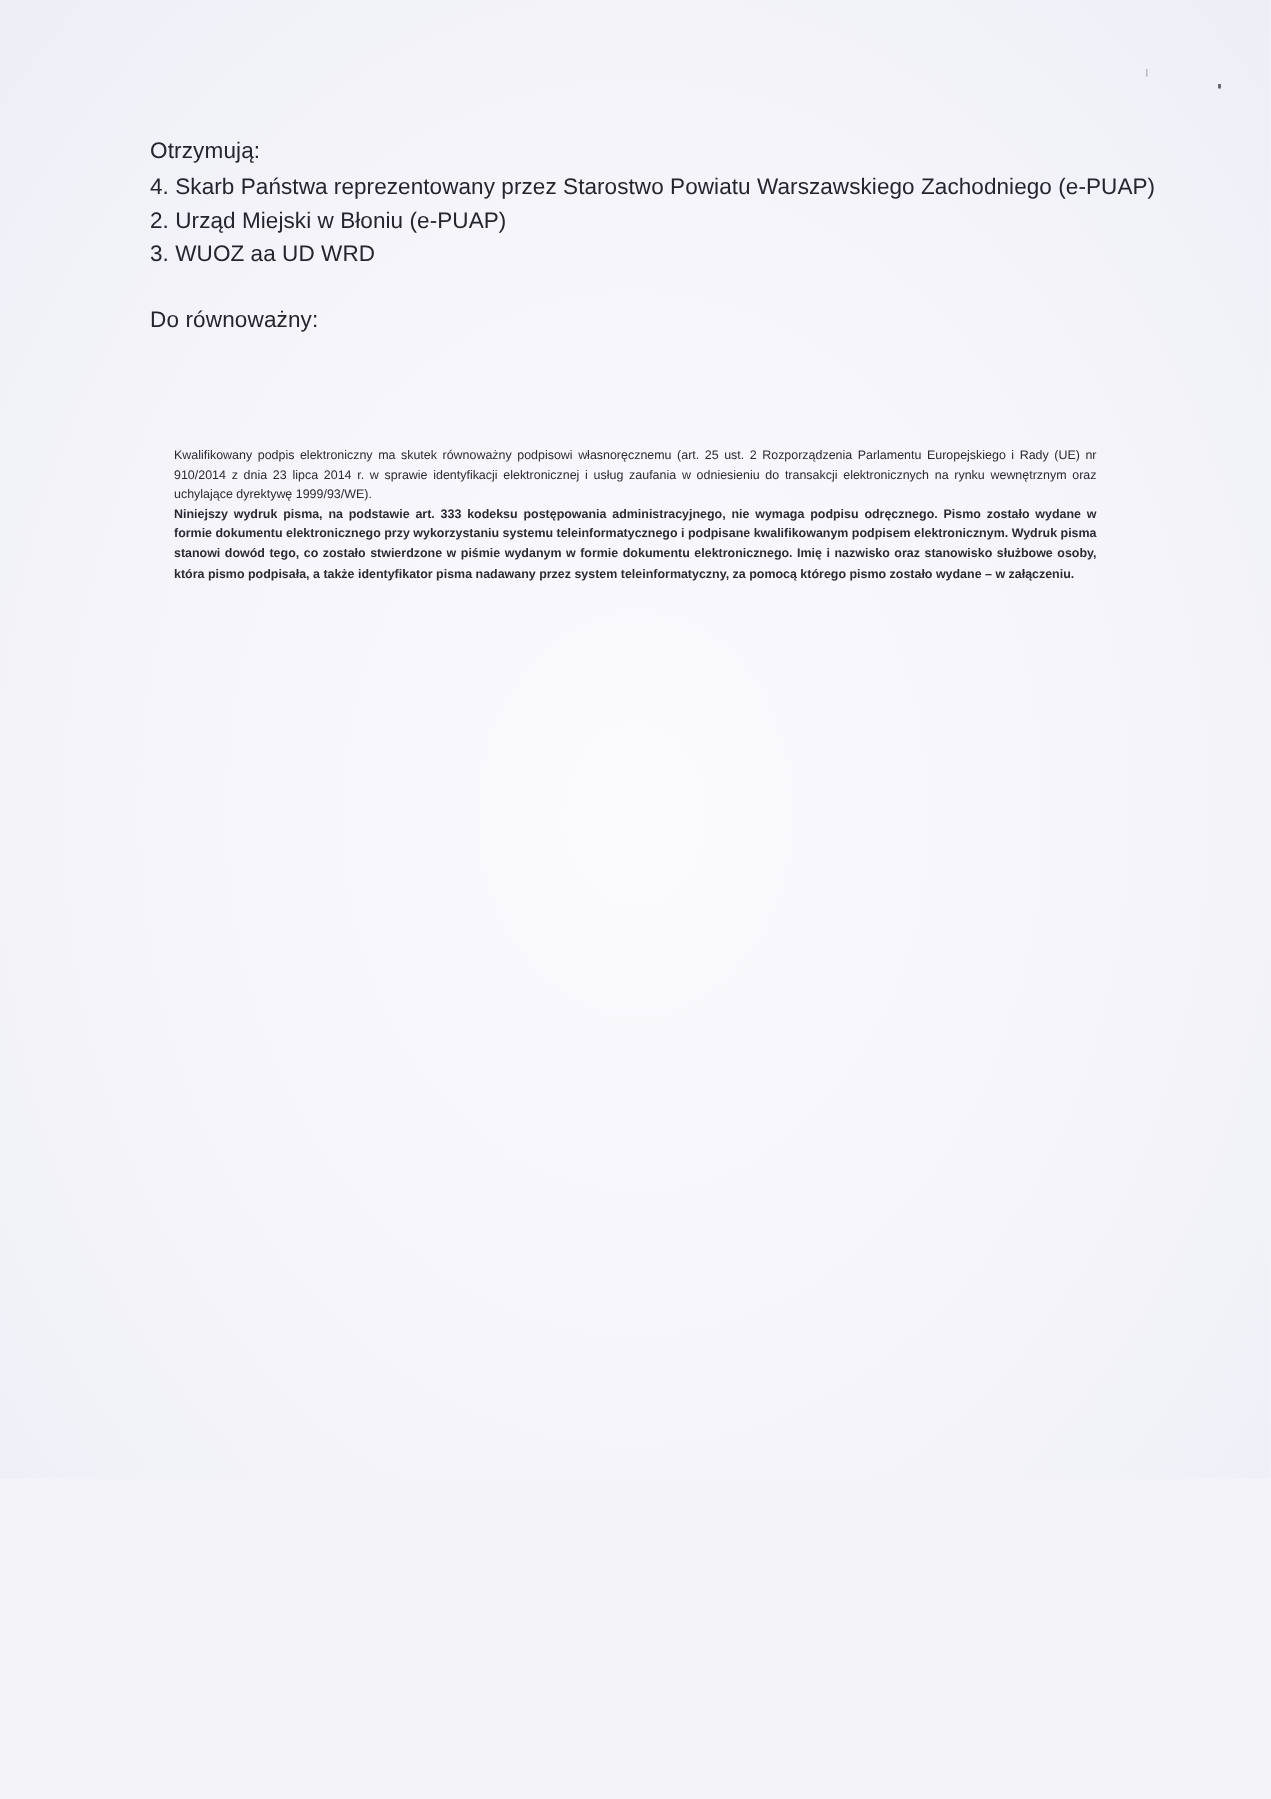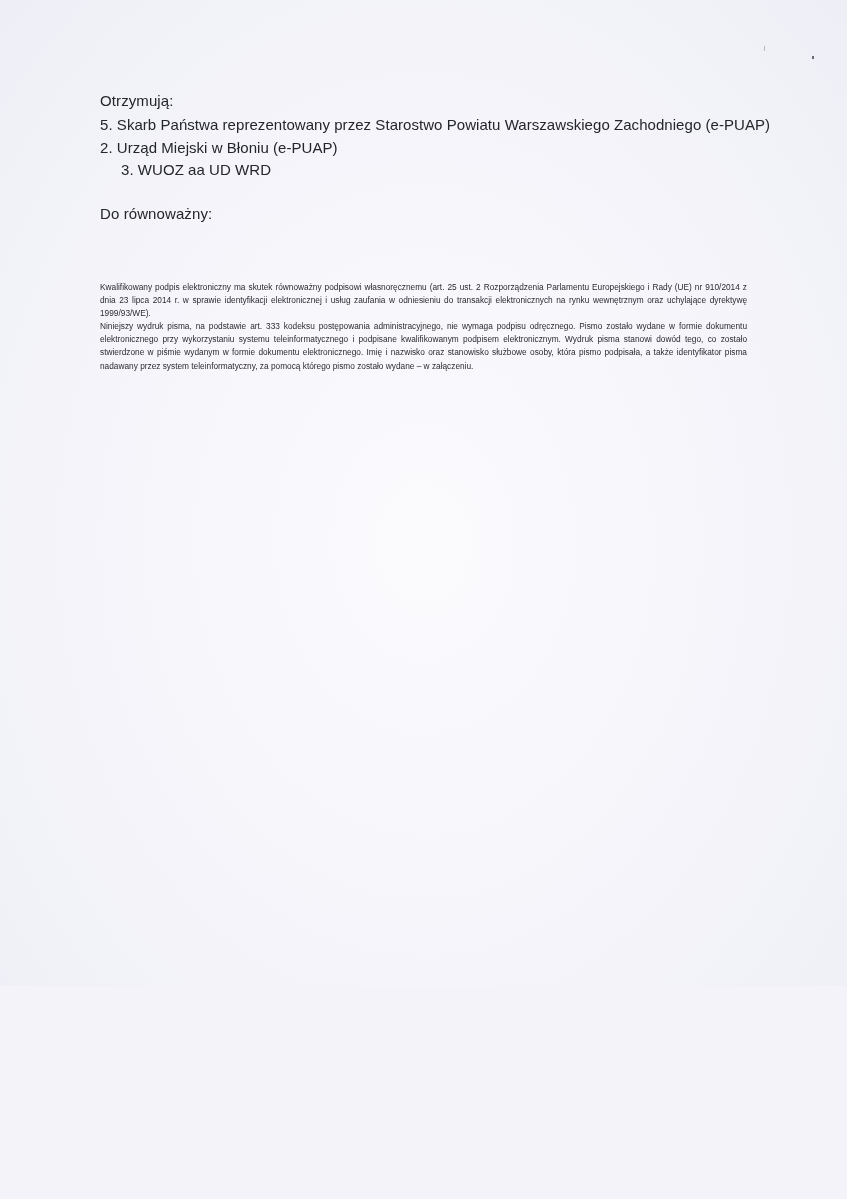--- a/index.html
+++ b/index.html
@@ -40,51 +40,51 @@
     position: absolute;
     left: 100px;
     font-size: 15px;
     letter-spacing: 0.05px;
     color: #25252d;
     white-space: nowrap;
   }
   .heading-recipients { top: 92px; }
   .r1 { top: 116px; }
   .r2 { top: 139px; }
-  .r3 { top: 161px; margin-left: 21px; }
+  .r3 { top: 161px; }
   .heading-cc { top: 205px; }
   .cc1 { top: 227px; }
 
   .footnote {
     position: absolute;
     left: 100px;
     width: 647px;
     font-size: 8.3px;
     line-height: 13.2px;
     color: #2a2a32;
     text-align: justify;
   }
   .footnote p {
-    margin: 0;
+    margin: 16px;
     text-align: justify;
     text-align-last: left;
   }
   .fn-a { top: 281px; }
-  .fn-b { top: 320px; }
+  .fn-b { top: 320px; font-weight: bold; }
 </style>
 </head>
 <body>
 
 <div class="page">
 
   <div class="speck speck-1"></div>
   <div class="speck speck-2"></div>
 
   <div class="section-heading heading-recipients">Otrzymują:</div>
-  <div class="list-line r1">5. Skarb Państwa reprezentowany przez Starostwo Powiatu Warszawskiego Zachodniego (e-PUAP)</div>
+  <div class="list-line r1">4. Skarb Państwa reprezentowany przez Starostwo Powiatu Warszawskiego Zachodniego (e-PUAP)</div>
   <div class="list-line r2">2. Urząd Miejski w Błoniu (e-PUAP)</div>
   <div class="list-line r3">3. WUOZ aa UD WRD</div>
 
   <div class="section-heading heading-cc">Do równoważny:</div>
 
   <div class="footnote fn-a">
     <p>Kwalifikowany podpis elektroniczny ma skutek równoważny podpisowi własnoręcznemu (art. 25 ust. 2 Rozporządzenia Parlamentu Europejskiego i Rady (UE) nr 910/2014 z dnia 23 lipca 2014 r. w sprawie identyfikacji elektronicznej i usług zaufania w odniesieniu do transakcji elektronicznych na rynku wewnętrznym oraz uchylające dyrektywę 1999/93/WE).</p>
   </div>
   <div class="footnote fn-b">
     <p>Niniejszy wydruk pisma, na podstawie art. 333 kodeksu postępowania administracyjnego, nie wymaga podpisu odręcznego. Pismo zostało wydane w formie dokumentu elektronicznego przy wykorzystaniu systemu teleinformatycznego i podpisane kwalifikowanym podpisem elektronicznym. Wydruk pisma stanowi dowód tego, co zostało stwierdzone w piśmie wydanym w formie dokumentu elektronicznego. Imię i nazwisko oraz stanowisko służbowe osoby, która pismo podpisała, a także identyfikator pisma nadawany przez system teleinformatyczny, za pomocą którego pismo zostało wydane – w załączeniu.</p>

